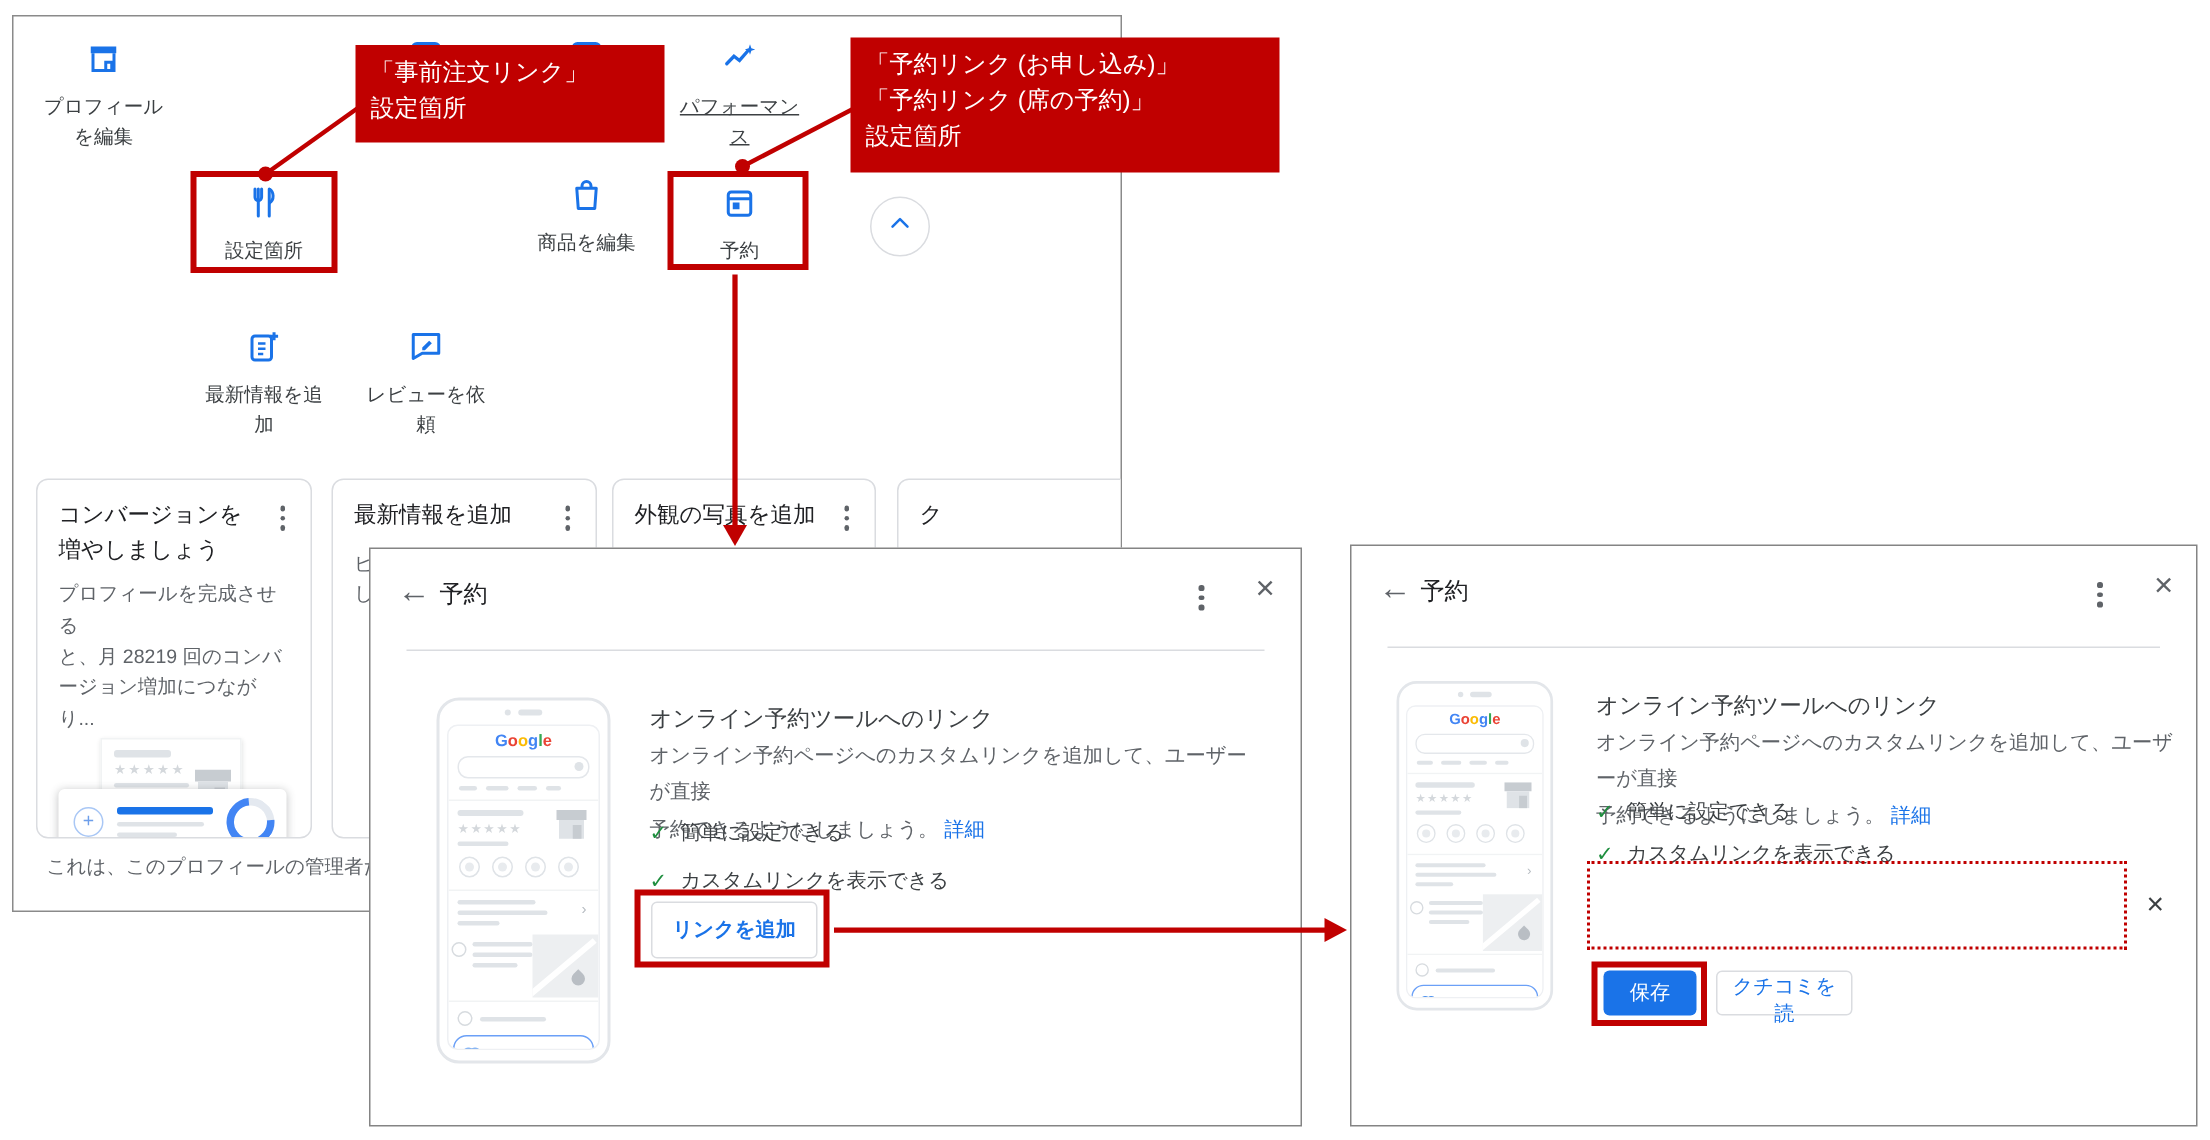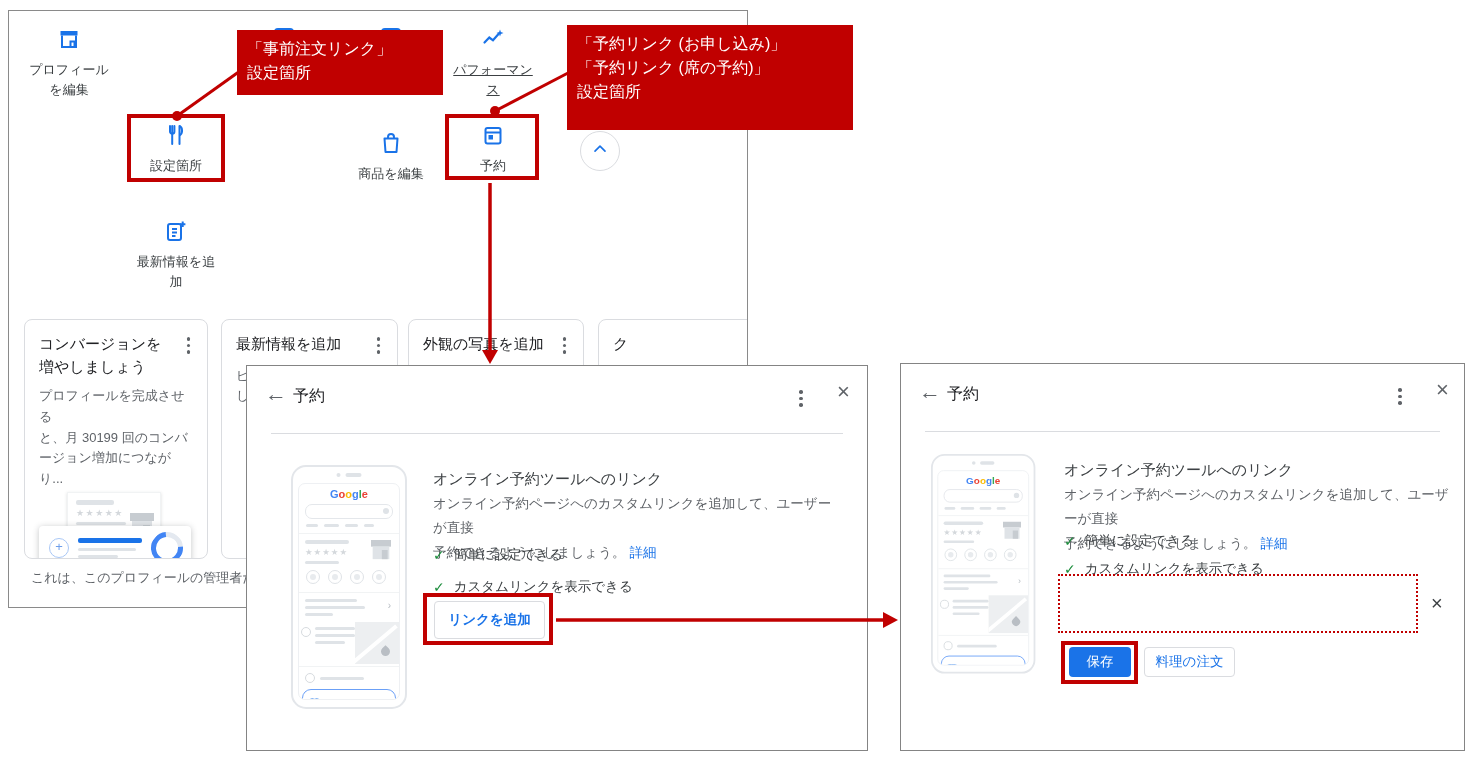--- a/index.html
+++ b/index.html
@@ -109,21 +109,21 @@
   .pmapr{width:44%;background:#edeff1;position:relative;overflow:hidden;}
   .pmapr .road1{top:20px;}
   .prow{display:flex;align-items:center;gap:5px;padding:4px 0;}
   .pico{width:8px;height:8px;border:1.2px solid #d7dbdf;border-radius:50%;flex:none;}
   .plink{display:flex;align-items:center;gap:4px;border:1.6px solid #6ba0f7;border-radius:9px;padding:3px 5px;margin:2px -3px;background:#fff;}
 
   
   .note{position:absolute;background:#c00000;color:#fff;font-size:16px;line-height:1.5;
     padding:7px 10px;box-sizing:border-box;z-index:40;}
   .note1{left:237px;top:30px;width:206px;height:65px;}
-  .note2{left:567px;top:25px;width:286px;height:105px;}
+  .note2{left:567px;top:25px;width:286px;height:90px;}
   .redbox{position:absolute;border:4px solid #c00000;box-sizing:border-box;z-index:40;background:transparent;}
   .rb-food{left:127px;top:114px;width:98px;height:68px;}
   .rb-booking{left:445px;top:114px;width:94px;height:66px;}
   .rb-addlink{left:423px;top:593px;width:130px;height:52px;}
   .rb-save{left:1061px;top:641px;width:77px;height:43px;}
   .dotted{position:absolute;left:1058px;top:574px;width:360px;height:59px;border:2.5px dotted #c00000;
     box-sizing:border-box;z-index:40;}
   .overlay-svg{position:absolute;left:0;top:0;width:1473px;height:760px;z-index:39;pointer-events:none;}
 </style>
 </head>
@@ -155,21 +155,21 @@
 
     <div class="action" style="left:112px;top:112px;">
       <span class="aicon"><svg viewBox="0 0 24 24" width="24" height="24">
             <path d="M6 3v5.5a2.2 2.2 0 004.4 0V3" fill="none" stroke="#1a73e8" stroke-width="2" stroke-linecap="round"></path>
             <path d="M8.2 3v18" stroke="#1a73e8" stroke-width="2" stroke-linecap="round"></path>
             <path d="M15.5 3v18" stroke="#1a73e8" stroke-width="2" stroke-linecap="round"></path>
             <path d="M15.5 3c3.2 1.6 3.6 7.4 0 9.4" fill="none" stroke="#1a73e8" stroke-width="2"></path>
           </svg></span>
       <div class="albl preline">設定箇所</div>
     </div>
-    <div class="action" style="left:327px;top:120px;text-align:center;">
+    <div class="action" style="left:327px;top:107px;text-align:center;">
       <span class="aicon"><svg viewBox="0 0 24 24" width="24" height="24">
             <path d="M5.5 7.5h13L17.5 21h-11z" fill="none" stroke="#1a73e8" stroke-width="2" stroke-linejoin="round"></path>
             <path d="M9 7.5V6a3 3 0 016 0v1.5" fill="none" stroke="#1a73e8" stroke-width="2"></path>
           </svg></span>
       <div class="albl preline">商品を編集</div>
     </div>
     <div class="action" style="left:429px;top:112px;">
       <span class="aicon"><svg viewBox="0 0 24 24" width="24" height="24">
             <rect x="4.5" y="5" width="15" height="15.5" rx="2" fill="none" stroke="#1a73e8" stroke-width="2"></rect>
             <path d="M4.5 9.5h15" stroke="#1a73e8" stroke-width="2"></path>
@@ -184,34 +184,42 @@
     </div>
 
     <div class="action" style="left:112px;top:208px;">
       <span class="aicon"><svg viewBox="0 0 24 24" width="24" height="24">
             <rect x="4" y="5" width="13" height="16" rx="2" fill="none" stroke="#1a73e8" stroke-width="2"></rect>
             <path d="M8 10h5M8 13.5h5M8 17h3.5" stroke="#1a73e8" stroke-width="1.8"></path>
             <path d="M18.7 2.5v5.4M16 5.2h5.4" stroke="#1a73e8" stroke-width="2"></path>
           </svg></span>
       <div class="albl preline">最新情報を追
 加</div>
+    </div>
+    <div class="action" style="left:220px;top:208px;">
+      <span class="aicon"><svg viewBox="0 0 24 24" width="24" height="24">
+            <path d="M3.5 4h17v12.5h-11L3.5 20z" fill="none" stroke="#1a73e8" stroke-width="2" stroke-linejoin="round"></path>
+            <path d="M9.5 12.7l4.6-4.6 1.8 1.8-4.6 4.6H9.5z" fill="#1a73e8"></path>
+          </svg></span>
+      <div class="albl preline">レビューを依
+頼</div>
     </div>
 
     <div class="card" style="left:15px;width:184px;">
       <div class="card-head">
         <div class="card-title preline">コンバージョンを
 増やしましょう</div>
         <div class="kebab">
             <i></i>
             <i></i>
             <i></i>
           </div>
       </div>
       <div class="card-body preline">プロフィールを完成させる
-と、月 30199 回のコンバ
+と、月 28219 回のコンバ
 ージョン増加につながり...</div>
       <div class="illus">
         <div class="sheet">
           <div class="gbar" style="width:38px;height:5px;"></div>
           <div class="sstars">★★★★★</div>
           <div class="gbar" style="width:50px;"></div>
           <span class="sstore"><svg width="28" height="24" viewBox="0 0 28 24">
                 <rect x="2" y="0" width="24" height="8" fill="#c7ccd1"></rect>
                 <rect x="4" y="8" width="20" height="15" fill="#dfe3e7"></rect>
                 <rect x="15" y="12" width="7" height="11" fill="#c7ccd1"></rect>
@@ -453,21 +461,21 @@
     <div class="m-check chk1">
         <span class="tick">✓</span>
         <span>簡単に設定できる</span>
       </div>
     <div class="m-check chk2">
         <span class="tick">✓</span>
         <span>カスタムリンクを表示できる</span>
       </div>
     <span class="field-clear">×</span>
     <button class="save-btn">保存</button>
-    <button class="cancel-btn">料理の注文</button>
+    <button class="cancel-btn">クチコミを読</button>
   </div>
 
   <div class="note note1 preline">「事前注文リンク」
 設定箇所</div>
   <div class="note note2 preline">「予約リンク (お申し込み)」
 「予約リンク (席の予約)」
 設定箇所</div>
   <div class="redbox rb-food"></div>
   <div class="redbox rb-booking"></div>
   <div class="redbox rb-addlink"></div>

